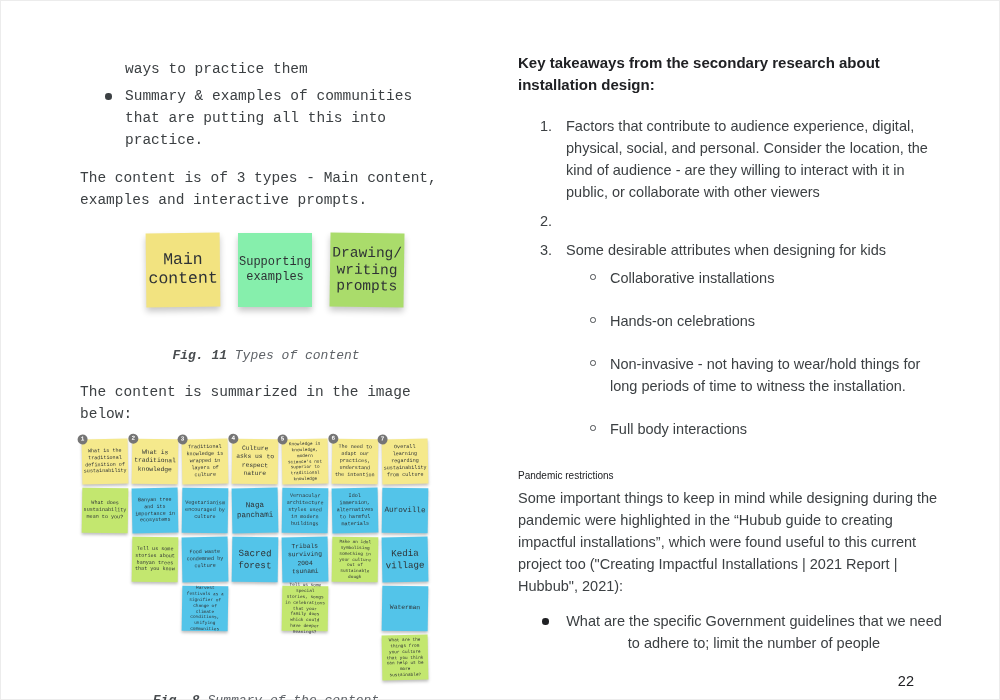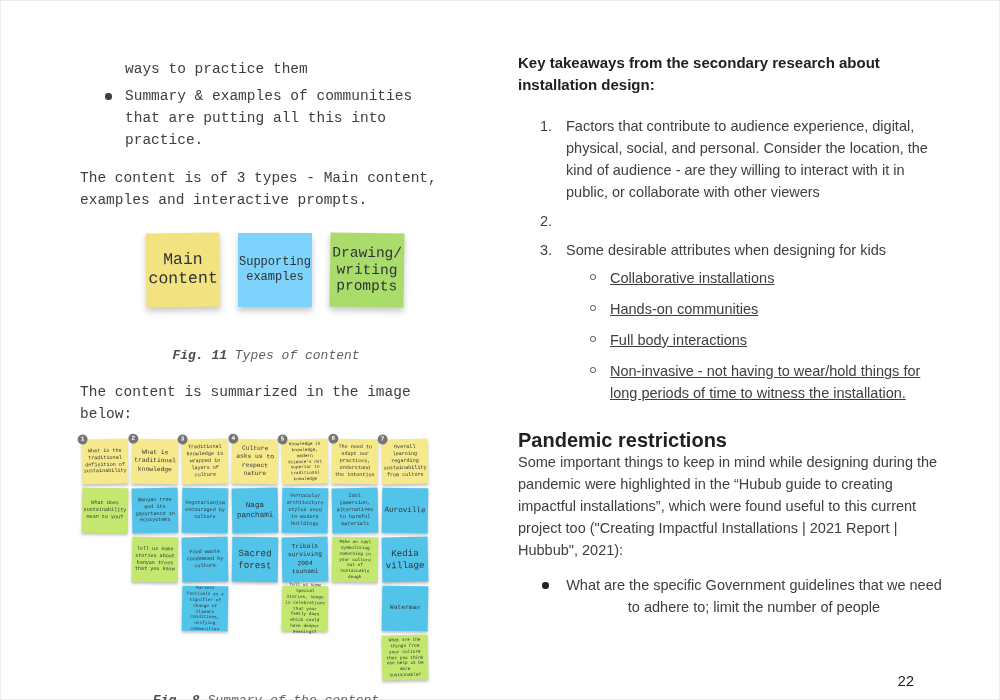--- a/index.html
+++ b/index.html
@@ -56,46 +56,46 @@
     display:flex; align-items:center; justify-content:center;
   }
   
   .col-right { position:absolute; left:518px; top:52px; width:424px; }
   .head { margin:0 0 19px; width:382px; font-size:15px; font-weight:bold;
           line-height:22px; color:#202124; }
   .num-list { margin:0; padding:0; list-style:none; display:flex; flex-direction:column; gap:7px; }
   .num-item { display:flex; }
   .li-num { flex:none; width:26px; margin-left:22px; }
   .li-txt { flex:1; }
-  .sub-list { margin:6px 0 0; padding:0; list-style:none; display:flex; flex-direction:column; gap:9px;text-decoration:underline; }
+  .sub-list { margin:6px 0 0; padding:0; list-style:none; display:flex; flex-direction:column; gap:21px; }
   .sub-item { position:relative; padding-left:92px; }
   .sub-item .ring {
     position:absolute; left:72px; top:7px; width:5.5px; height:5.5px;
     border:1.5px solid #4a4e52; border-radius:50%; background:transparent;
   }
-  .pand-head { margin:25px 0 0; font-size:20px; font-weight:bold; color:#202124; }
+  .pand-head { margin:25px 0 0; font-size:10px; font-weight:normal; color:#202124; }
   .pand-body { margin:0; }
   .disc-list { margin:13px 0 0; padding:0; list-style:none; }
   .disc-item { position:relative; padding-left:48px;text-align:center; }
   .disc-item .dot { left:24px; background:#202124; }
   
   .page-number { position:absolute; right:86px; bottom:8px; font-size:14.5px; color:#202124; }
 </style>
 </head>
 <body>
 
 <div class="col-left">
   <div class="cont-line">ways to practice them</div>
   <ul class="bullet-list" id="left-bullets">
       <li class="bullet-item"><span class="dot"></span><span>Summary &amp; examples of communities that are putting all this into practice.</span></li>
     </ul>
   <p class="para">The content is of 3 types - Main content, examples and interactive prompts.</p>
   <div class="fig11-row" id="fig11-notes">
       <div class="note-big n0" style="background: rgb(242, 227, 128);">Main content</div>
-      <div class="note-big n1" style="background: #7dd3fc;">Supporting examples</div>
+      <div class="note-big n1" style="background: #86efac;">Supporting examples</div>
       <div class="note-big n2" style="background: rgb(170, 220, 107);">Drawing/ writing prompts</div>
     </div>
   <div class="caption">
     <span class="cap-b">Fig. 11</span>
     <span class="cap-i">Types of content</span>
   </div>
   <p class="para">The content is summarized in the image below:</p>
   <div class="fig12-grid" id="fig12-grid">
       <div class="fig12-col">
         <div class="note-sm sz-xs ra" style="background: rgb(245, 233, 140);">
@@ -207,23 +207,23 @@
       <li class="num-item">
         <span class="li-num">2.</span>
       </li>
       <li class="num-item">
         <span class="li-num">3.</span>
         <span class="li-txt">Some desirable attributes when designing for kids</span>
       </li>
     </ol>
   <ul class="sub-list" id="sub-bullets">
       <li class="sub-item"><span class="ring"></span><span>Collaborative installations</span></li>
-      <li class="sub-item"><span class="ring"></span><span>Hands-on communities</span></li>
+      <li class="sub-item"><span class="ring"></span><span>Hands-on celebrations</span></li>
+      <li class="sub-item"><span class="ring"></span><span>Non-invasive - not having to wear/hold things for long periods of time to witness the installation.</span></li>
       <li class="sub-item"><span class="ring"></span><span>Full body interactions</span></li>
-      <li class="sub-item"><span class="ring"></span><span>Non-invasive - not having to wear/hold things for long periods of time to witness the installation.</span></li>
     </ul>
   <h4 class="pand-head">Pandemic restrictions</h4>
   <p class="pand-body">Some important things to keep in mind while designing during the pandemic were highlighted in the “Hubub guide to creating impactful installations”, which were found useful to this current project too ("Creating Impactful Installations | 2021 Report | Hubbub", 2021):</p>
   <ul class="disc-list" id="pandemic-bullets">
       <li class="disc-item"><span class="dot"></span><span>What are the specific Government guidelines that we need to adhere to; limit the number of people</span></li>
     </ul>
 </div>
 
 <div class="page-number">22</div>
 

